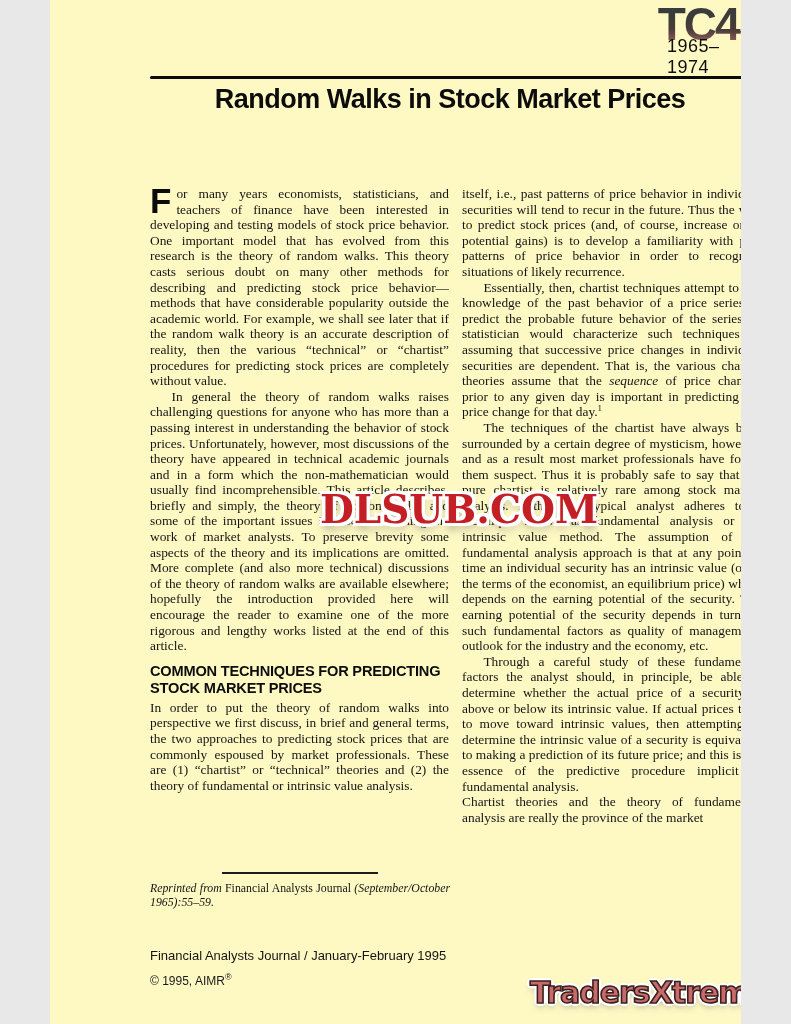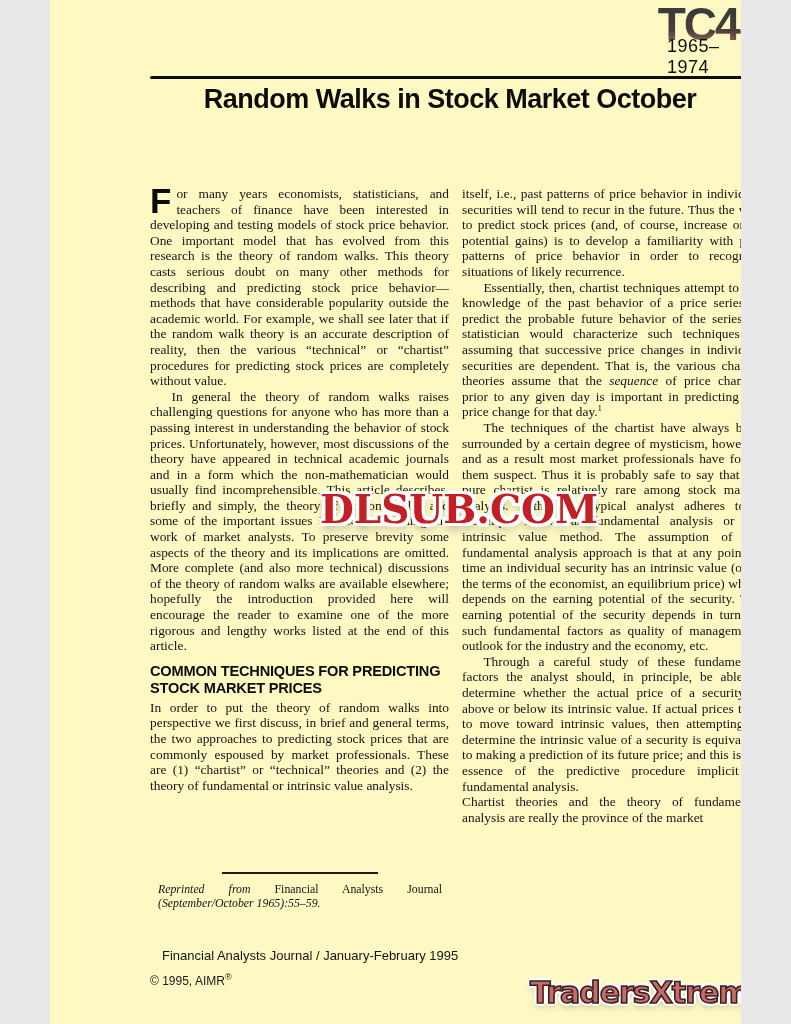--- a/index.html
+++ b/index.html
@@ -70,27 +70,27 @@
     font-weight:bold;font-size:35px;line-height:27px;
     padding:1px 5px 0 0;color:#0a0a0a;
   }
   sup{font-size:9px;line-height:0;}
   
   .footnote{
     position:absolute;top:872px;left:100px;width:300px;
     font-size:11.8px;line-height:14px;text-align:justify;
   }
   .fn-rule{width:156px;height:2px;background:#1c1c1c;margin:0 auto 7px auto;}
-  .footnote p{margin:8px;}
+  .footnote p{margin:0;}
   
   .footer{
     position:absolute;top:948px;left:100px;width:611px;
     display:flex;justify-content:space-between;align-items:baseline;
     font-family:"Liberation Sans", sans-serif;
-    font-size:13px;color:#141414;margin-left:12px;
+    font-size:13px;color:#141414;
   }
   .footer .pageno{font-weight:bold;}
   .copyright{
     position:absolute;top:974px;left:100px;
     font-family:"Liberation Sans", sans-serif;
     font-size:12px;color:#1a1a1a;
   }
   
   .wm-dlsub{
     position:absolute;top:486px;left:409px;
@@ -120,21 +120,21 @@
 </style>
 </head>
 <body>
 
 <div class="page">
 
   <div class="wm-logo">TC4S.net</div>
   <div class="wm-years">1965–1974</div>
 
   <div class="title-rule"></div>
-  <h1 class="title">Random Walks in Stock Market October</h1>
+  <h1 class="title">Random Walks in Stock Market Prices</h1>
 
   <div class="columns">
     <div class="col">
       <p><span class="dropcap">F</span><span>or many years economists, statisticians, and teachers of finance have been interested in developing and testing models of stock price behavior. One important model that has evolved from this research is the theory of random walks. This theory casts serious doubt on many other methods for describing and predicting stock price behavior—methods that have considerable popularity outside the academic world. For example, we shall see later that if the random walk theory is an accurate description of reality, then the various “technical” or “chartist” procedures for predicting stock prices are completely without value.</span></p>
       <p class="indent">In general the theory of random walks raises challenging questions for anyone who has more than a passing interest in understanding the behavior of stock prices. Unfortunately, however, most discussions of the theory have appeared in technical academic journals and in a form which the non-mathematician would usually find incomprehensible. This article describes, briefly and simply, the theory of random walks and some of the important issues it raises concerning the work of market analysts. To preserve brevity some aspects of the theory and its implications are omitted. More complete (and also more technical) discussions of the theory of random walks are available elsewhere; hopefully the introduction provided here will encourage the reader to examine one of the more rigorous and lengthy works listed at the end of this article.</p>
       <h2>COMMON TECHNIQUES FOR PREDICTING STOCK MARKET PRICES</h2>
       <p>In order to put the theory of random walks into perspective we first discuss, in brief and general terms, the two approaches to predicting stock prices that are commonly espoused by market professionals. These are (1) “chartist” or “technical” theories and (2) the theory of fundamental or intrinsic value analysis.</p>
     </div>
     <div class="col">
       <p>itself, i.e., past patterns of price behavior in individual securities will tend to recur in the future. Thus the way to predict stock prices (and, of course, increase one’s potential gains) is to develop a familiarity with past patterns of price behavior in order to recognize situations of likely recurrence.</p>

